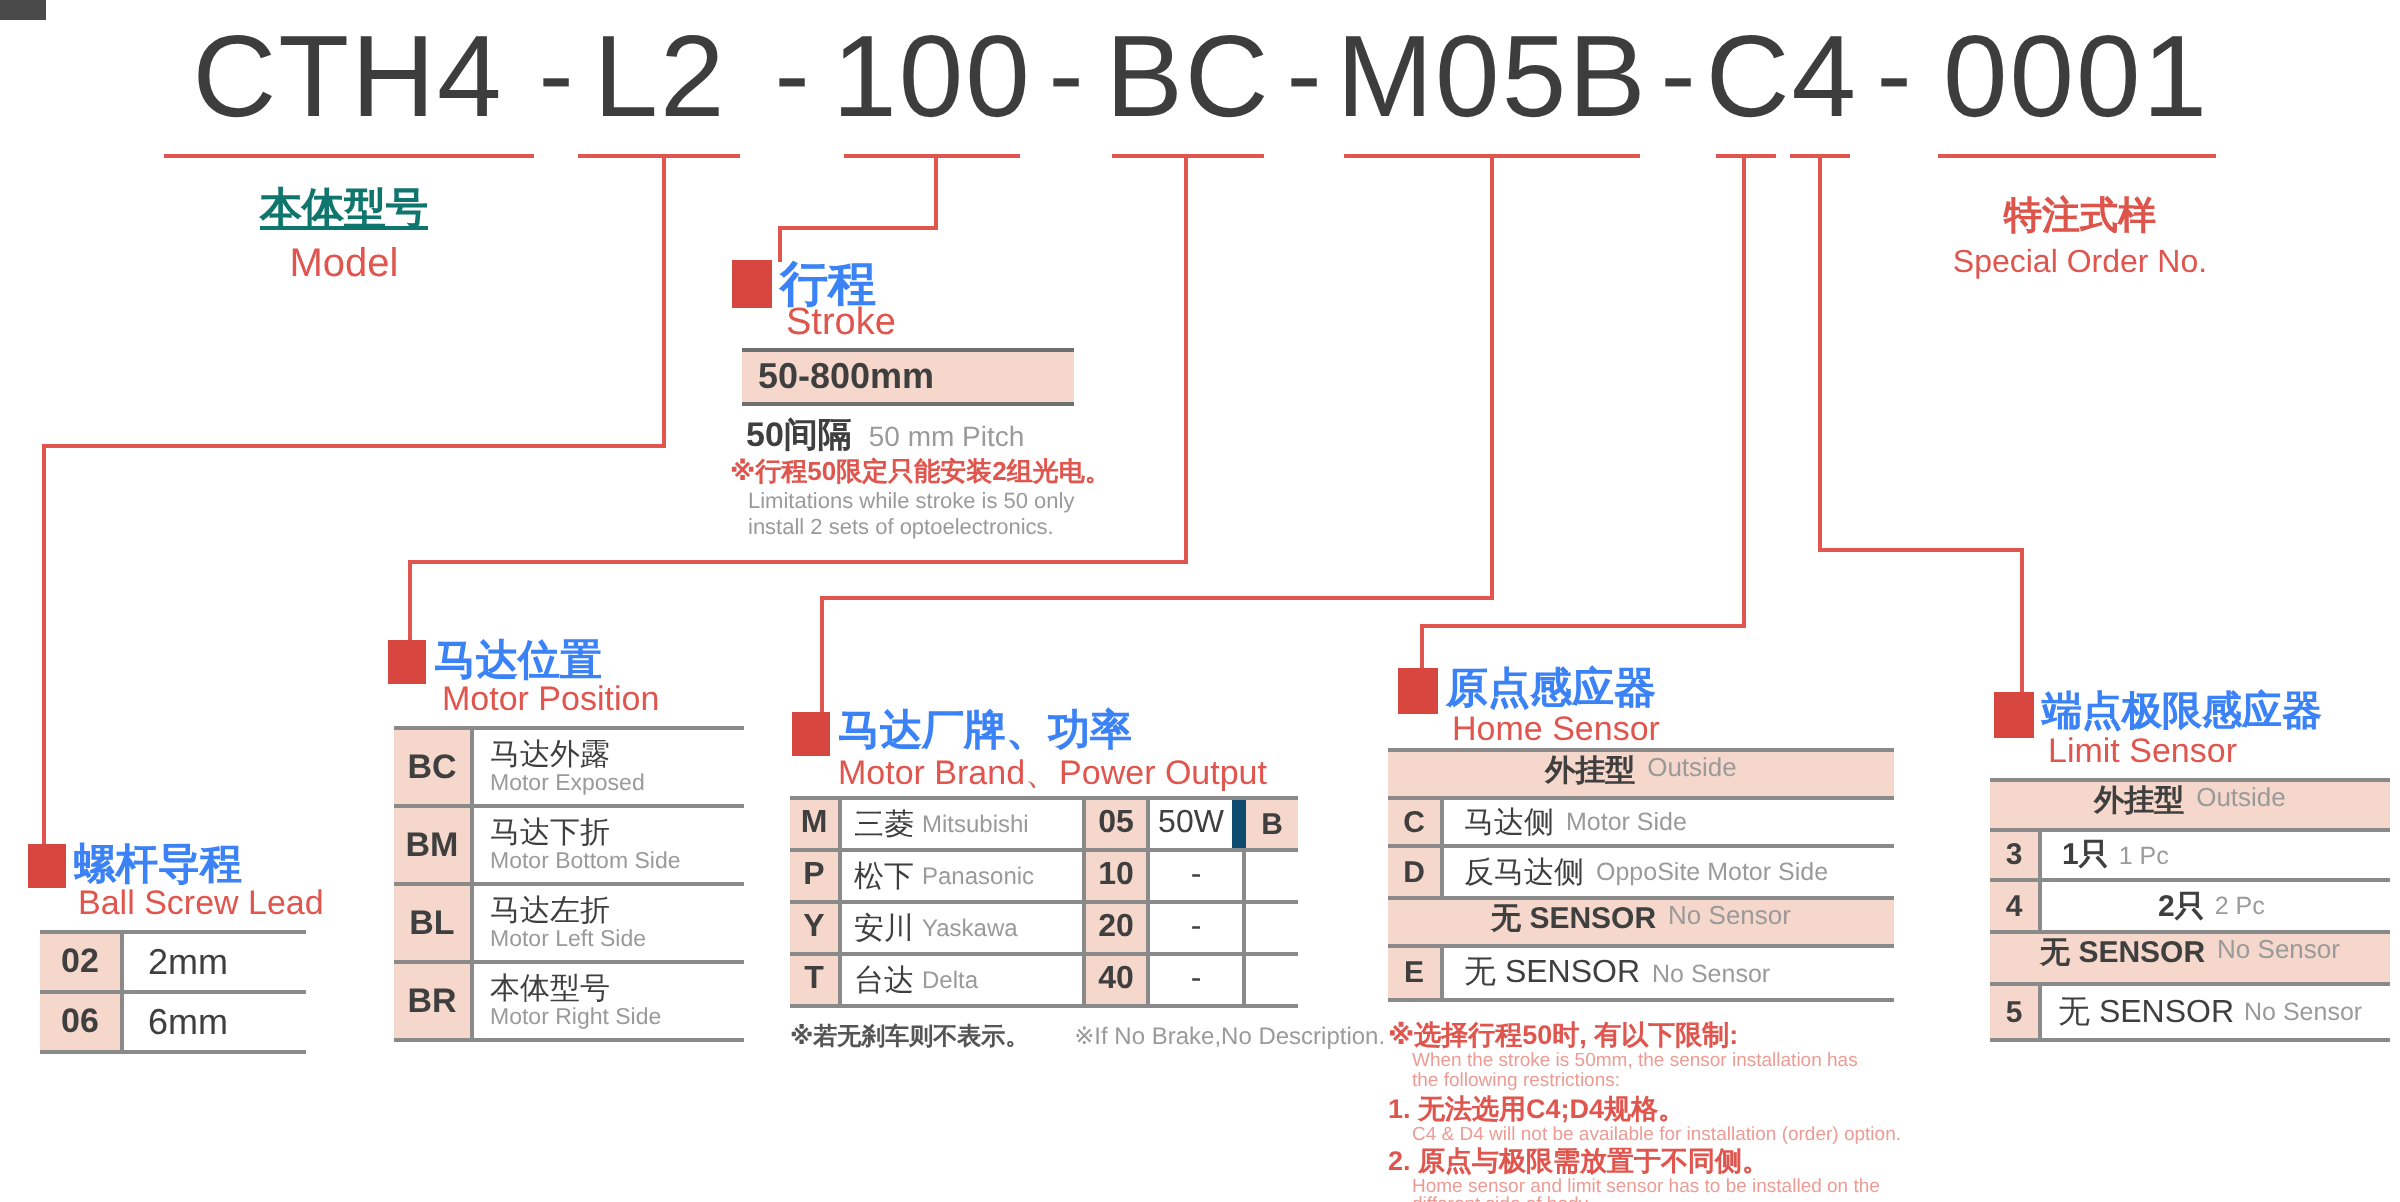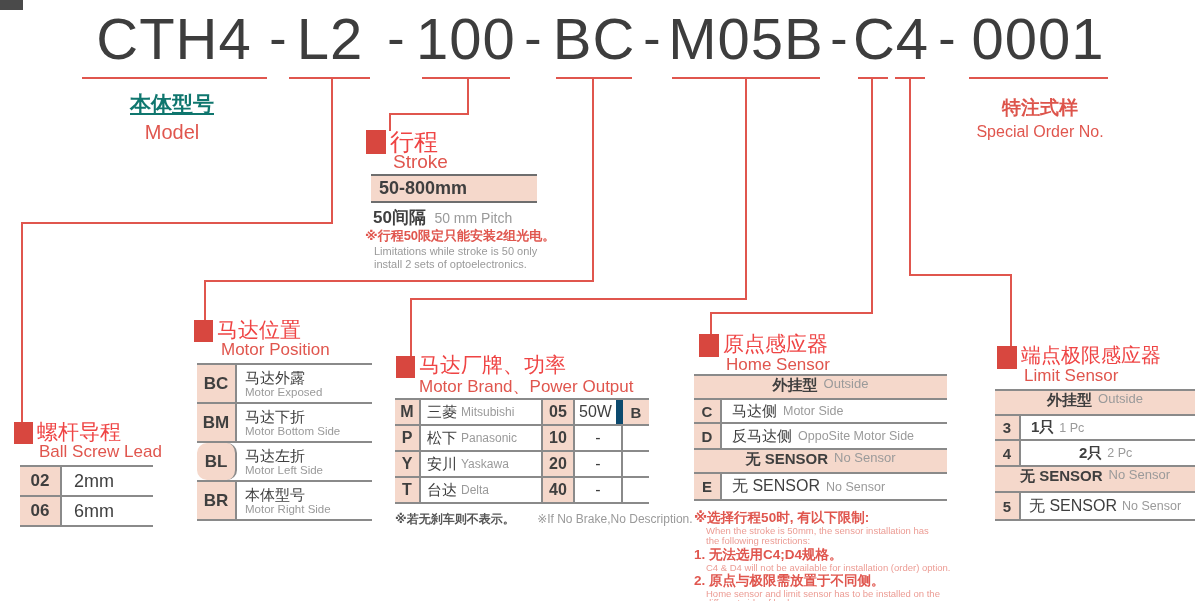--- a/index.html
+++ b/index.html
@@ -8,21 +8,21 @@
   .abs{position:absolute;}
   
   .seg{position:absolute;top:10px;transform:translateX(-50%);font-size:58px;
        line-height:1;color:#3d3d3d;font-weight:400;letter-spacing:1px;white-space:nowrap;}
   .hyph{position:absolute;top:10px;transform:translateX(-50%);font-size:52px;line-height:1.1;
         color:#3d3d3d;font-weight:400;}
   .ul{position:absolute;top:77px;height:2px;background:#e0564e;}
   .vline{position:absolute;width:2px;background:#e0564e;}
   .hline{position:absolute;height:2px;background:#e0564e;}
   .marker{position:absolute;background:#d8473f;}
-  .cn-t{position:absolute;color:#ef4444;font-weight:400;white-space:nowrap;}
+  .cn-t{position:absolute;color:#3b82f6;font-weight:700;white-space:nowrap;}
   .en-t{position:absolute;color:#e0564e;white-space:nowrap;}
   .gray-t{position:absolute;color:#9a9a9a;white-space:nowrap;}
   .redn-t{position:absolute;color:#e0564e;font-weight:700;white-space:nowrap;}
   .lred-t{position:absolute;color:#ec9c94;white-space:nowrap;}
   
   .tbl{position:absolute;border-top:2px solid #8a8a8a;}
   .row{display:flex;border-bottom:2px solid #8a8a8a;box-sizing:border-box;align-items:stretch;}
   .cell{box-sizing:border-box;display:flex;align-items:center;}
   .code{background:#f5d8cb;justify-content:center;font-weight:600;color:#3f3f3f;
         border-right:2px solid #8a8a8a;flex-shrink:0;}
@@ -120,21 +120,21 @@
     </div>
   </div>
   <div class="row" style="height:39px;">
     <div class="cell code" style="width:40px;font-size:17px;">BM</div>
     <div class="cell stack" style="padding-left:8px;align-items:flex-start;">
       <span class="cnv" style="font-size:15px;font-weight:500;line-height:17px;">马达下折</span>
       <span class="env" style="font-size:11.5px;line-height:13px;">Motor Bottom Side</span>
     </div>
   </div>
   <div class="row" style="height:39px;">
-    <div class="cell code" style="width:40px;font-size:17px;border-radius:10px;">BL</div>
+    <div class="cell code" style="width:40px;font-size:17px;">BL</div>
     <div class="cell stack" style="padding-left:8px;align-items:flex-start;text-align:right;">
       <span class="cnv" style="font-size:15px;font-weight:500;line-height:17px;">马达左折</span>
       <span class="env" style="font-size:11.5px;line-height:13px;">Motor Left Side</span>
     </div>
   </div>
   <div class="row" style="height:39px;">
     <div class="cell code" style="width:40px;font-size:17px;">BR</div>
     <div class="cell stack" style="padding-left:8px;align-items:flex-start;">
       <span class="cnv" style="font-size:15px;font-weight:500;line-height:17px;">本体型号</span>
       <span class="env" style="font-size:11.5px;line-height:13px;">Motor Right Side</span>

